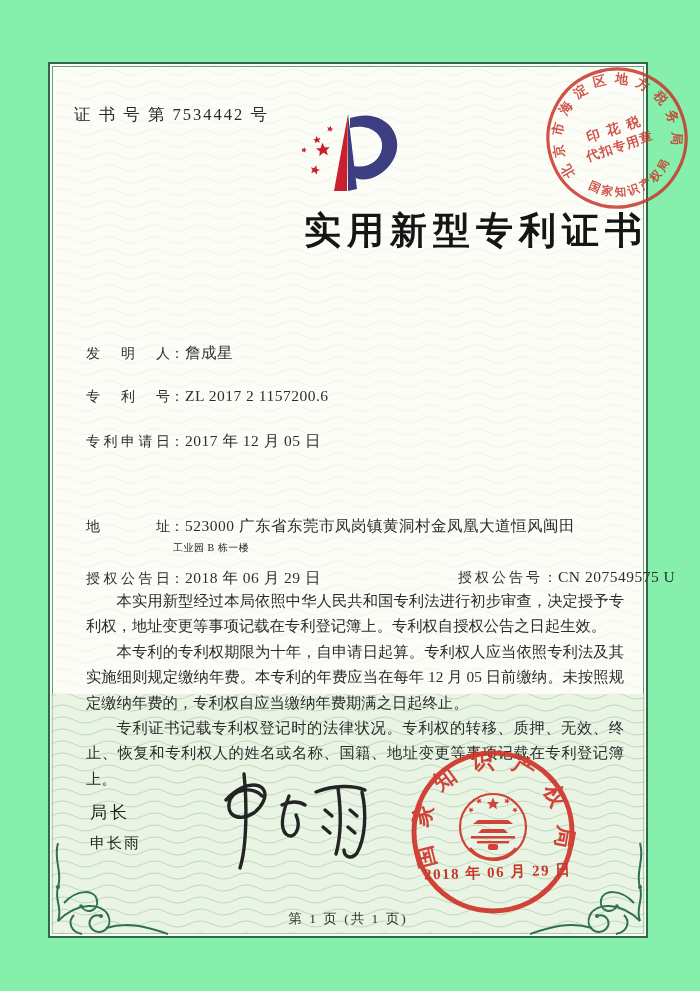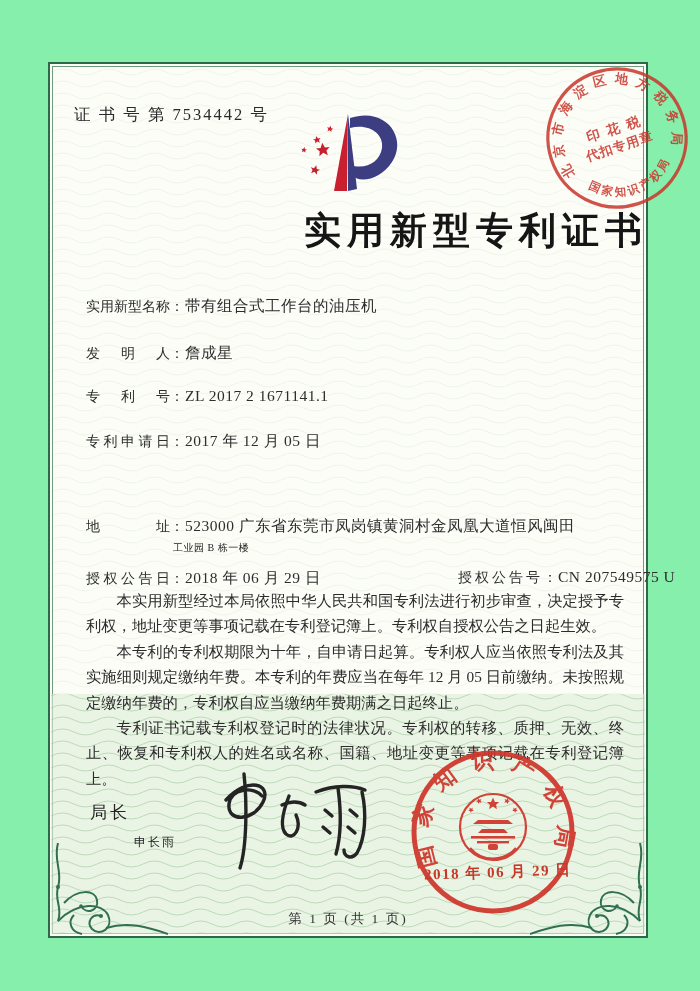--- a/index.html
+++ b/index.html
@@ -31,21 +31,21 @@
     display:inline-block;width:84px;font-size:14px;
     text-align:justify;text-align-last:justify;vertical-align:baseline;color:#2d2d2d;
   }
   .fcolon{font-size:14px;display:inline-block;width:15px;}
   .fvalue{font-size:15.5px;letter-spacing:0.5px;}
   .addr2{position:absolute;left:173px;top:541px;font-size:10px;letter-spacing:0.5px;z-index:2;}
   .grant-right{position:absolute;left:372px;top:0;white-space:nowrap;}
   .body-text{position:absolute;left:86px;top:588px;width:538px;z-index:2;color:#2b2b2b;}
   .body-text p{margin:0;text-indent:2em;font-size:15.3px;line-height:25.4px;text-align:justify;}
   .signer-title{position:absolute;left:90px;top:801px;font-size:17px;letter-spacing:3px;z-index:2;}
-  .signer-name{position:absolute;left:90px;top:834px;font-size:12px;letter-spacing:2px;z-index:2;margin-left:44px;}
+  .signer-name{position:absolute;left:90px;top:834px;font-size:15px;letter-spacing:2px;z-index:2;}
   .signature{position:absolute;left:196px;top:762px;z-index:3;}
   .tax-stamp{position:absolute;left:532px;top:53px;z-index:4;opacity:0.85;}
   .big-seal{position:absolute;left:398px;top:740px;z-index:3;opacity:0.92;}
   .seal-date{
     position:absolute;left:424px;top:863px;font-size:15px;color:#c5392b;
     letter-spacing:1.5px;z-index:4;transform:rotate(-2deg);font-weight:bold;white-space:nowrap;
   }
   .footer-page{
     position:absolute;left:48px;top:910px;width:600px;text-align:center;
     font-size:13.5px;letter-spacing:2px;color:#333;z-index:2;
@@ -108,28 +108,25 @@
           <textPath href="#tsBot" startOffset="2">国家知识产权局</textPath>
         </text>
         <text x="85" y="80" text-anchor="middle" font-size="13.5" letter-spacing="2" font-weight="bold">印 花 税</text>
         <text x="85" y="98" text-anchor="middle" font-size="13" letter-spacing="1" font-weight="bold">代扣专用章</text>
       </g>
     </svg>
   </div>
 
   <div class="main-title">实用新型专利证书</div>
 
-  <div class="frow" style="top:296px">
-    <span class="flabel">实用新型名称</span><span class="fcolon">：</span><span class="fvalue">带有组合式工作台的油压机</span>
-  </div>
   <div class="frow" style="top:343px">
     <span class="flabel">发明人</span><span class="fcolon">：</span><span class="fvalue">詹成星</span>
   </div>
   <div class="frow" style="top:387px">
-    <span class="flabel">专利号</span><span class="fcolon">：</span><span class="fvalue">ZL 2017 2 1671141.1</span>
+    <span class="flabel">专利号</span><span class="fcolon">：</span><span class="fvalue">ZL 2017 2 1157200.6</span>
   </div>
   <div class="frow" style="top:431px">
     <span class="flabel">专利申请日</span><span class="fcolon">：</span><span class="fvalue">2017 年 12 月 05 日</span>
   </div>
   <div class="frow" style="top:516px">
     <span class="flabel">地址</span><span class="fcolon">：</span><span class="fvalue">523000 广东省东莞市凤岗镇黄洞村金凤凰大道恒风闽田</span>
   </div>
   <div class="addr2">工业园 B 栋一楼</div>
   <div class="frow" style="top:568px;width:538px">
     <span class="flabel">授权公告日</span><span class="fcolon">：</span><span class="fvalue">2018 年 06 月 29 日</span>

